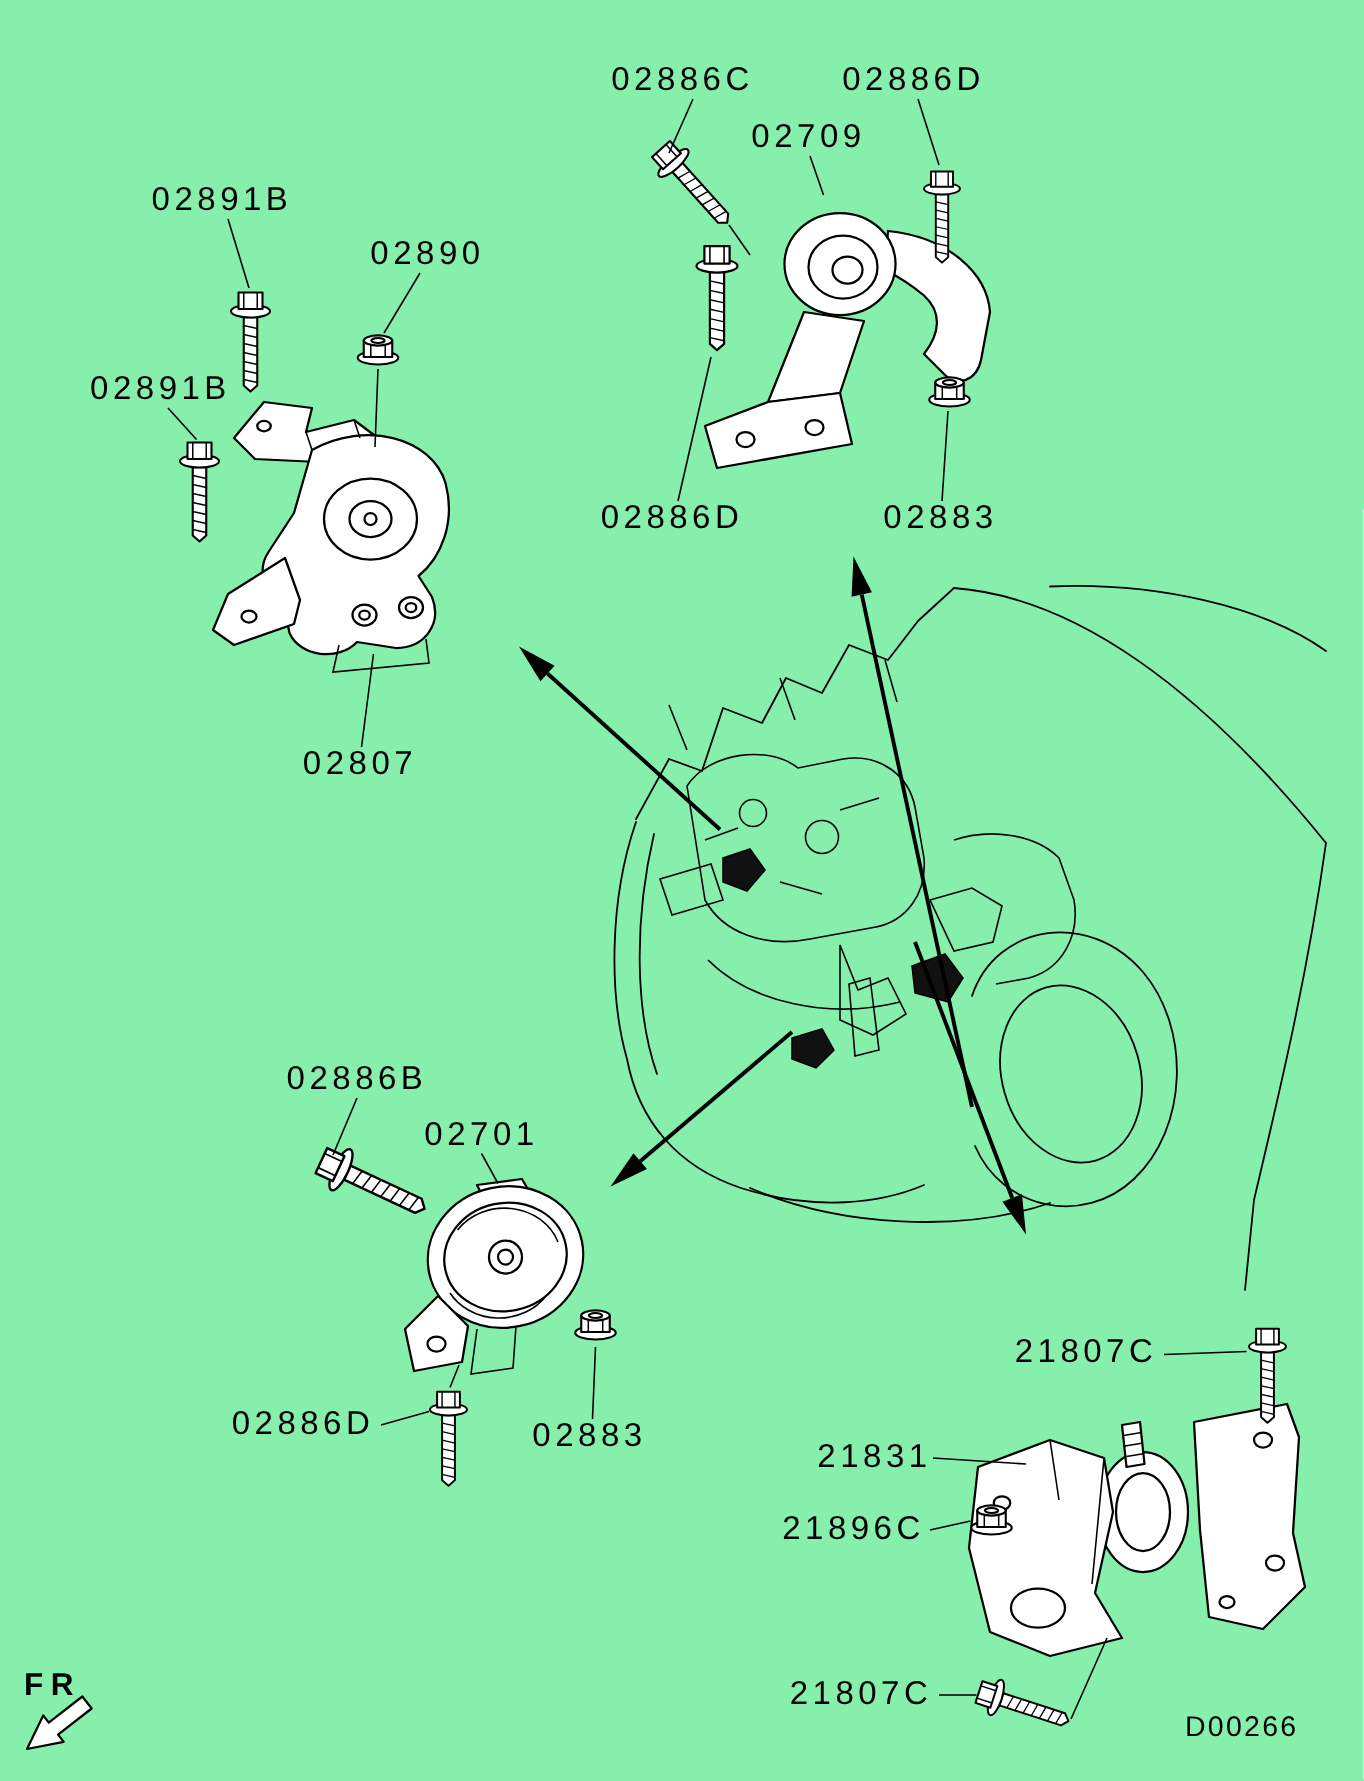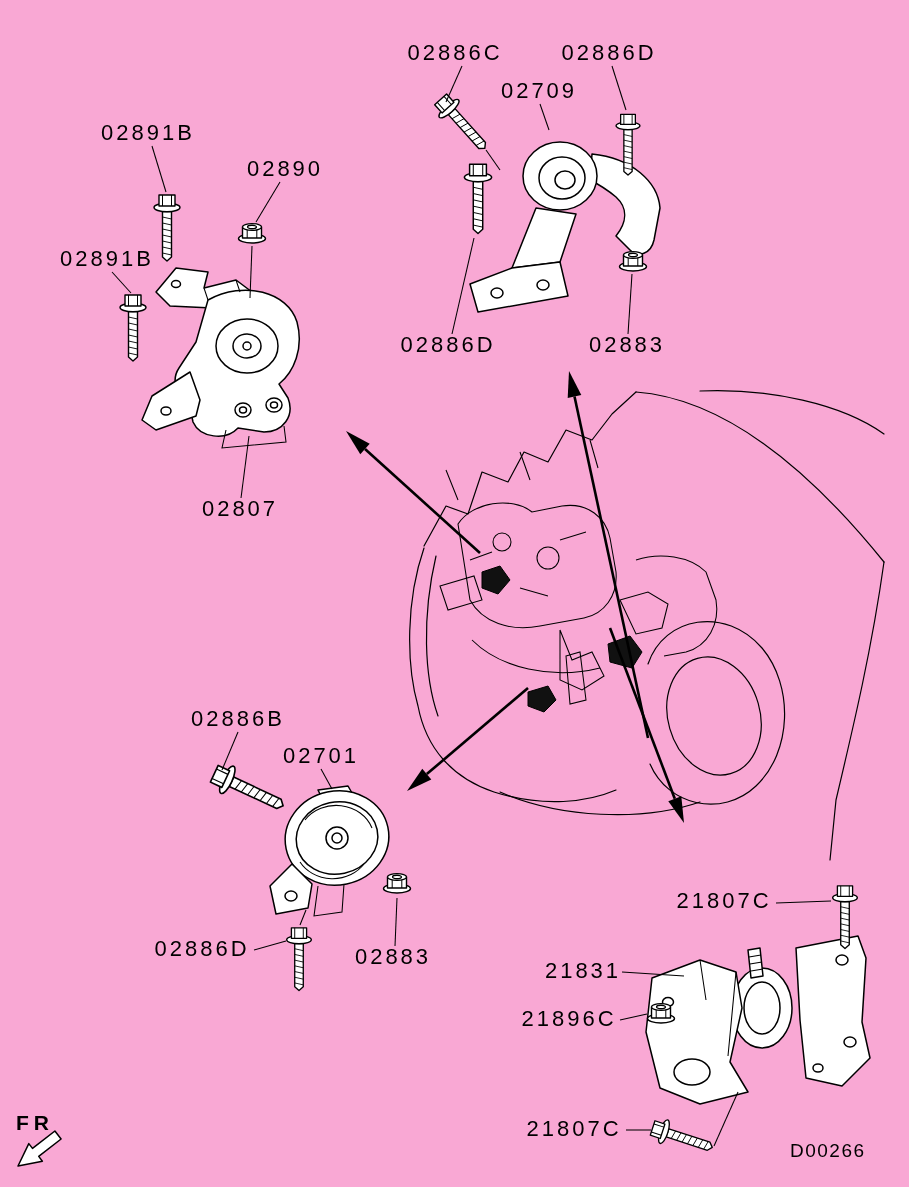--- a/index.html
+++ b/index.html
@@ -1,16 +1,16 @@
 <!DOCTYPE html>
 <html><head>
 <meta charset="utf-8">
 <style>
   html,body{margin:0;padding:0;background:#fff;}
-  .canvas{position:relative;width:909px;height:1187px;background:#f9a8d4;overflow:hidden;}
+  .canvas{position:relative;width:909px;height:1187px;background:#86efac;overflow:hidden;}
   svg{position:absolute;left:0;top:0;}
   .part-label{font-family:"Liberation Sans",sans-serif;font-size:22px;letter-spacing:3px;fill:#000;}
   .fr-label{font-family:"Liberation Sans",sans-serif;font-size:21px;font-weight:bold;letter-spacing:5px;fill:#000;}
   .code-label{font-family:"Liberation Sans",sans-serif;font-size:19px;letter-spacing:1.5px;fill:#000;}
   .part{fill:#fff;stroke:#000;stroke-width:1.5;stroke-linejoin:round;}
   .ln{fill:none;stroke:#000;stroke-width:1.2;stroke-linejoin:round;stroke-linecap:round;}
   .thin{fill:none;stroke:#000;stroke-width:1.05;}
   .arrow{stroke:#000;stroke-width:2.6;fill:none;}
   .ahead{fill:#000;stroke:none;}
   .dark{fill:#111;stroke:#000;stroke-width:1;}

